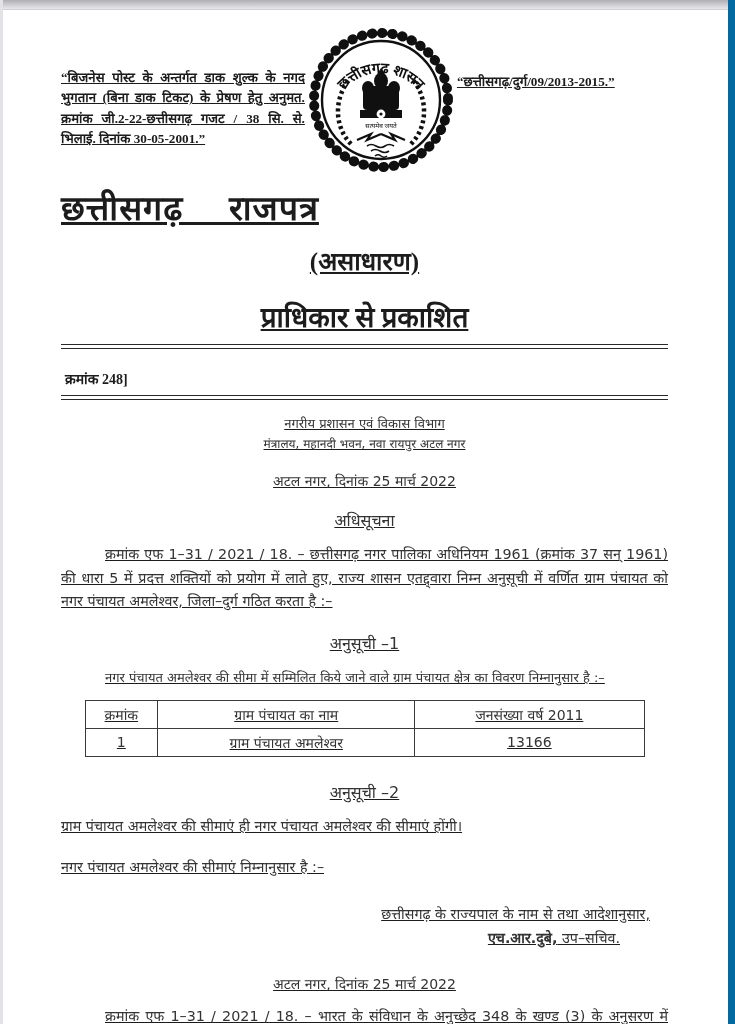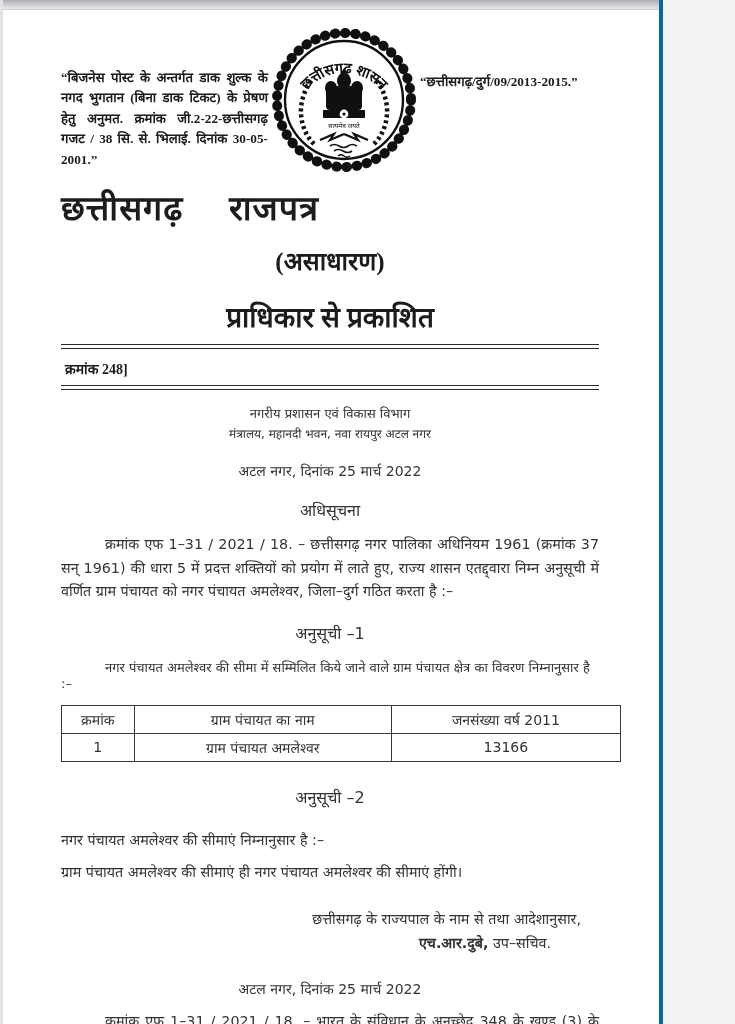--- a/index.html
+++ b/index.html
@@ -1,25 +1,26 @@
 <!DOCTYPE html>
 <html><head>
 <meta charset="utf-8">
 <style>
   html,body{margin:0;padding:0;background:#f2f2f4;}
   .sheet{
     position:relative;
-    width:663px;height:1024px;
+    width:735px;height:1024px;
     background:#fff;
     box-sizing:border-box;
     border-left:3px solid #e3e3e7;
-    border-right:4px solid #0369a1;
+    border-right:7px solid #0369a1;
     font-family:"Liberation Serif", serif;
     color:#1c1c1c;
     overflow:hidden;
+    text-decoration:underline;
   }
   .top-strip{height:9px;background:linear-gradient(#aeaeb4,#e8e8ec);border-bottom:1px solid #cfcfd4;}
   .content{padding:0 60px 0 58px;}
 
   
   .masthead{display:flex;justify-content:space-between;align-items:flex-start;margin-top:14px;}
   .note-left{
     width:245px;font-weight:bold;font-size:13.2px;line-height:1.55;
     text-align:justify;margin-top:44px;
   }
@@ -30,21 +31,21 @@
   
   .gazette-title{
     text-align:left;font-size:34px;font-weight:bold;letter-spacing:1px;
     word-spacing:36px;margin-top:10px;line-height:1.1;
   }
   .subtitle1{text-align:center;font-size:25px;font-weight:bold;margin-top:16px;}
   .subtitle2{text-align:center;font-size:28px;font-weight:bold;margin-top:20px;}
 
   
   .dbl-rule{height:3px;border-top:1.5px solid #2a2a2a;border-bottom:1px solid #2a2a2a;margin-top:9px;}
-  .issue-line{position:relative;height:22px;margin-top:10px;font-weight:bold;font-size:14px;}
+  .issue-line{position:relative;height:22px;margin-top:20px;font-weight:bold;font-size:14px;}
   .issue-left{position:absolute;left:4px;top:0;}
   .issue-center{text-align:center;}
   .dbl-rule2{height:3px;border-top:1px solid #2a2a2a;border-bottom:1.5px solid #2a2a2a;margin-top:4px;}
 
   
   .body-sans{font-family:"DejaVu Sans","Liberation Sans",sans-serif;color:#333;}
   .dept1{text-align:center;font-size:13px;margin-top:14px;color:#333;}
   .dept2{text-align:center;font-size:12px;margin-top:3px;color:#333;}
   .dateline{text-align:center;font-size:14px;margin-top:19px;color:#333;}
   .section-head{text-align:center;font-size:16px;margin-top:19px;color:#333;}
@@ -152,22 +153,22 @@
         </tr>
         <tr>
           <td>1</td>
           <td>ग्राम पंचायत अमलेश्वर</td>
           <td>13166</td>
         </tr>
       </tbody>
         </table>
 
       <div class="section-head" style="margin-top:24px;">अनुसूची –2</div>
+      <div class="sched2-line">ग्राम पंचायत अमलेश्वर की सीमाएं ही नगर पंचायत अमलेश्वर की सीमाएं होंगी।</div>
       <div class="sched2-line" style="margin-top:22px;">नगर पंचायत अमलेश्वर की सीमाएं निम्नानुसार है :–</div>
-      <div class="sched2-line">ग्राम पंचायत अमलेश्वर की सीमाएं ही नगर पंचायत अमलेश्वर की सीमाएं होंगी।</div>
 
       <div class="sig-block">
         <div>छत्तीसगढ़ के राज्यपाल के नाम से तथा आदेशानुसार,</div>
         <div class="sig-name-line">
           <span class="sig-name">एच.आर.दुबे,</span><span> उप–सचिव.</span>
         </div>
       </div>
 
       <div class="dateline" style="margin-top:24px;">अटल नगर, दिनांक 25 मार्च 2022</div>
 

